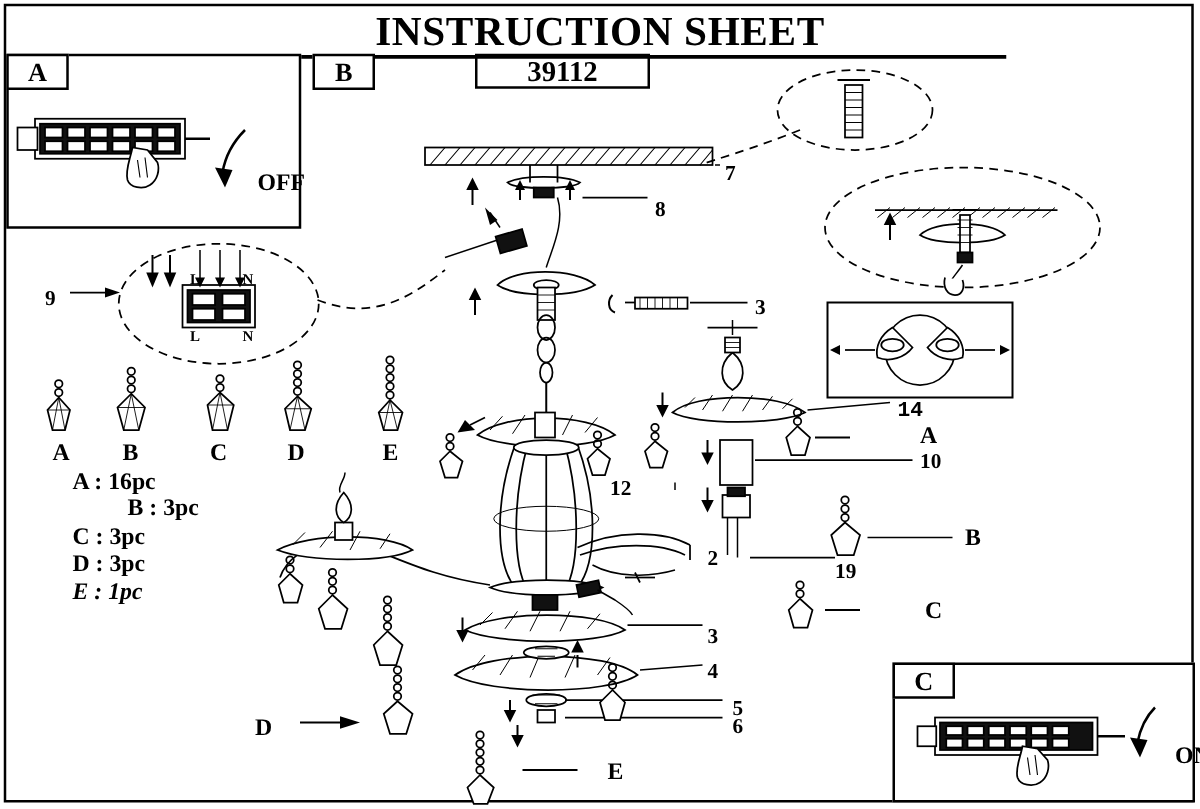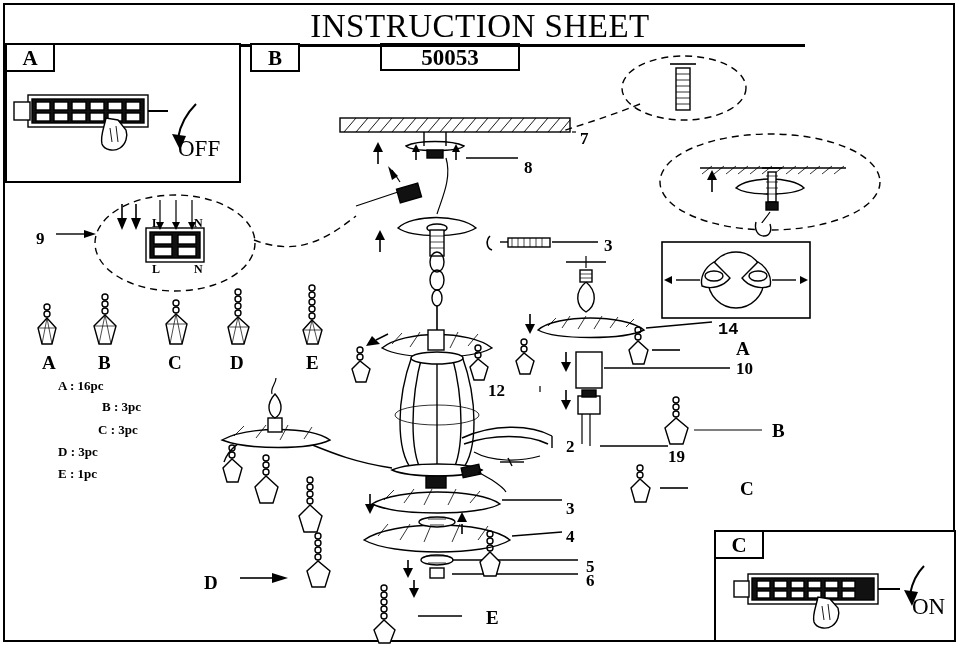--- a/index.html
+++ b/index.html
@@ -1,48 +1,48 @@
 <!DOCTYPE html>
 <html><head>
 <meta charset="utf-8">
 <style>
   html,body{margin:0;padding:0;background:#fff;}
   body{font-family:"Liberation Serif", serif;}
   #sheet{position:relative;width:960px;height:647px;background:#fff;overflow:hidden;}
   .frame{position:absolute;left:3px;top:3px;width:952px;height:639px;border:2px solid #000;box-sizing:border-box;}
-  .title{position:absolute;left:150px;top:8px;width:660px;text-align:center;font-size:33px;font-weight:normal;letter-spacing:.5px;font-family:"Liberation Serif", serif;}
+  .title{position:absolute;left:150px;top:8px;width:660px;text-align:center;font-size:33px;font-weight:bold;letter-spacing:.5px;font-family:"Liberation Serif", serif;}
   .titlerule{position:absolute;left:155px;top:44px;width:650px;height:3px;background:#000;}
   .modelbox{position:absolute;left:380px;top:43px;width:140px;height:28px;border:2px solid #000;box-sizing:border-box;}
   .modelbox span{display:block;text-align:center;font-size:23px;font-weight:bold;line-height:25px;font-family:"Liberation Serif", serif;}
 
   .panel{position:absolute;border:2px solid #000;box-sizing:border-box;background:#fff;}
   .panel .tag{position:absolute;left:-2px;top:-2px;width:50px;height:29px;border:2px solid #000;box-sizing:border-box;background:#fff;text-align:center;font-size:21px;font-weight:bold;line-height:26px;}
   .panelA{left:5px;top:43px;width:236px;height:140px;}
   .panelB-tag{position:absolute;left:250px;top:43px;width:50px;height:29px;border:2px solid #000;box-sizing:border-box;background:#fff;text-align:center;font-size:21px;font-weight:bold;line-height:26px;}
   .panelC{left:714px;top:530px;width:242px;height:112px;}
 
   .lbl{position:absolute;font-family:"Liberation Serif", serif;font-weight:bold;}
   .num{font-size:17px;}
   .letter{font-size:19px;}
-  .listtxt{position:absolute;font-size:13px;font-weight:bold;font-family:"Liberation Serif", serif;line-height:22px;}
-  .onoff{position:absolute;font-size:23px;font-weight:normal;}
+  .listtxt{position:absolute;font-size:19px;font-weight:bold;font-family:"Liberation Serif", serif;line-height:22px;}
+  .onoff{position:absolute;font-size:19px;font-weight:bold;margin-left:28px;}
 
   svg{position:absolute;left:0;top:0;width:960px;height:647px;pointer-events:none;}
 </style>
 </head>
 <body>
 
 <div id="sheet">
 
   <div class="frame"></div>
 
   <div class="title">INSTRUCTION SHEET</div>
   <div class="titlerule"></div>
   <div class="modelbox">
-    <span>50053</span>
+    <span>39112</span>
   </div>
 
   <div class="panel panelA">
     <div class="tag">A</div>
   </div>
   <div class="onoff" style="left:178px;top:136px;">OFF</div>
 
   <div class="panelB-tag">B</div>
 
   <div class="panel panelC">
@@ -51,23 +51,23 @@
   <div class="onoff" style="left:912px;top:594px;">ON</div>
 
   <div class="lbl letter" style="left:42px;top:352px;">A</div>
   <div class="lbl letter" style="left:98px;top:352px;">B</div>
   <div class="lbl letter" style="left:168px;top:352px;">C</div>
   <div class="lbl letter" style="left:230px;top:352px;">D</div>
   <div class="lbl letter" style="left:306px;top:352px;">E</div>
 
   <div class="listtxt" style="left:58px;top:375px;">A : 16pc</div>
   <div class="listtxt" style="left:58px;top:396px;margin-left:44px;">B : 3pc</div>
-  <div class="listtxt" style="left:58px;top:419px;margin-left:40px;">C : 3pc</div>
+  <div class="listtxt" style="left:58px;top:419px;">C : 3pc</div>
   <div class="listtxt" style="left:58px;top:441px;">D : 3pc</div>
-  <div class="listtxt" style="left:58px;top:463px;">E : 1pc</div>
+  <div class="listtxt" style="left:58px;top:463px;font-style:italic;">E : 1pc</div>
 
   <div class="lbl num" style="left:580px;top:129px;">7</div>
   <div class="lbl num" style="left:524px;top:158px;">8</div>
   <div class="lbl num" style="left:36px;top:229px;">9</div>
   <div class="lbl num" style="left:604px;top:236px;">3</div>
   <div class="lbl num" style="left:718px;top:320px;font-family:Liberation Mono, monospace;">14</div>
   <div class="lbl num" style="left:736px;top:359px;">10</div>
   <div class="lbl num" style="left:488px;top:381px;">12</div>
   <div class="lbl num" style="left:668px;top:447px;">19</div>
   <div class="lbl num" style="left:566px;top:437px;">2</div>

